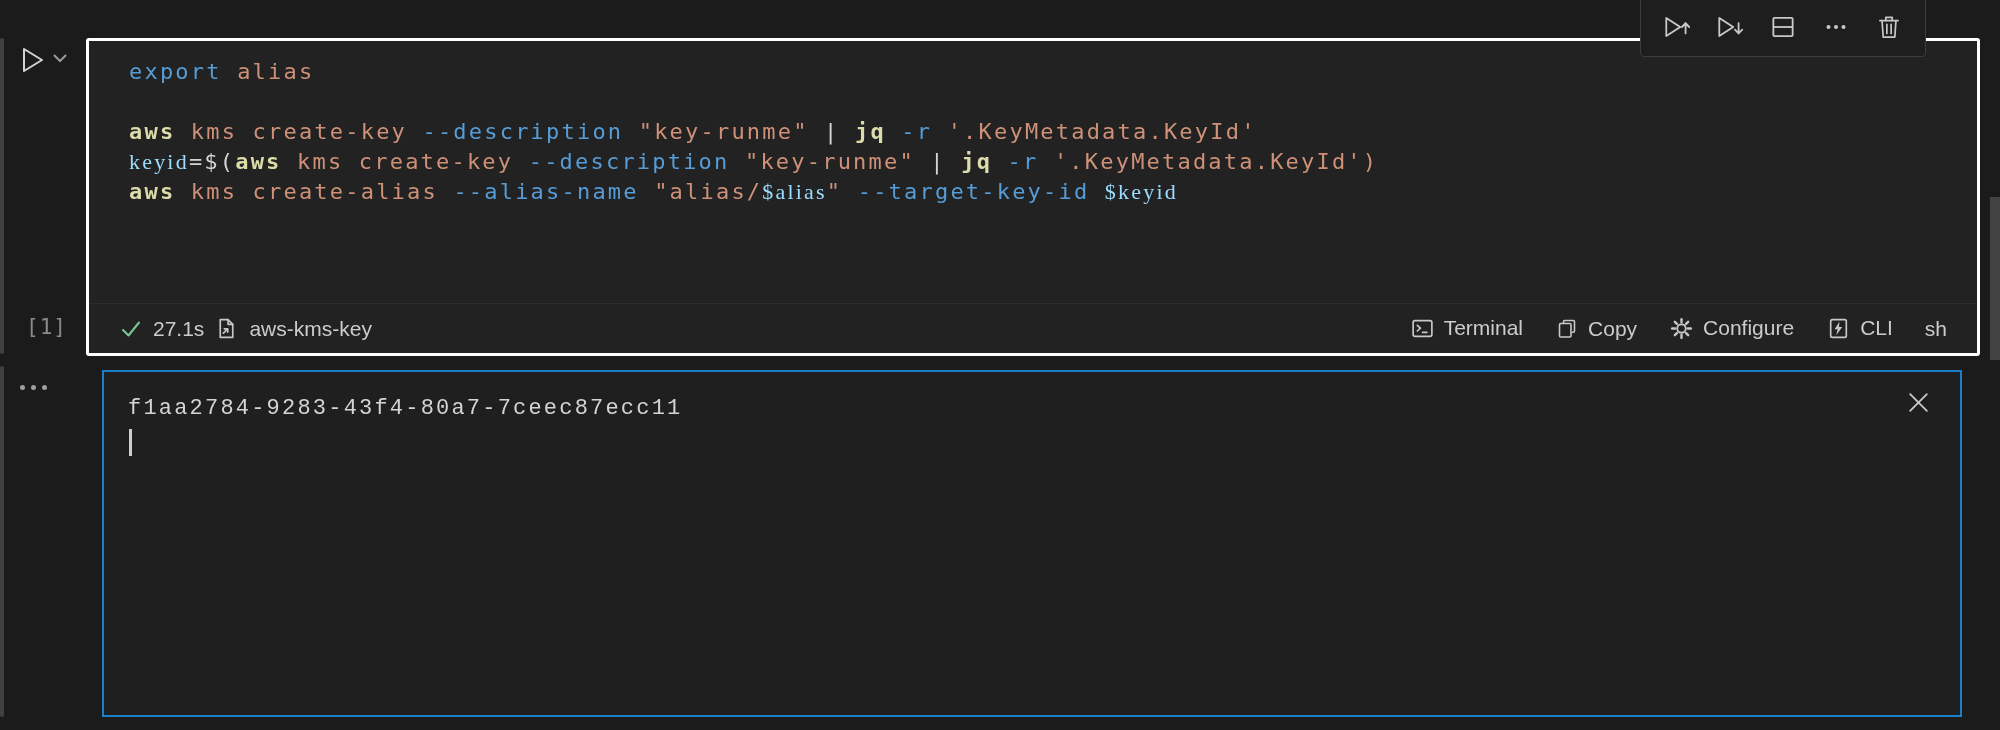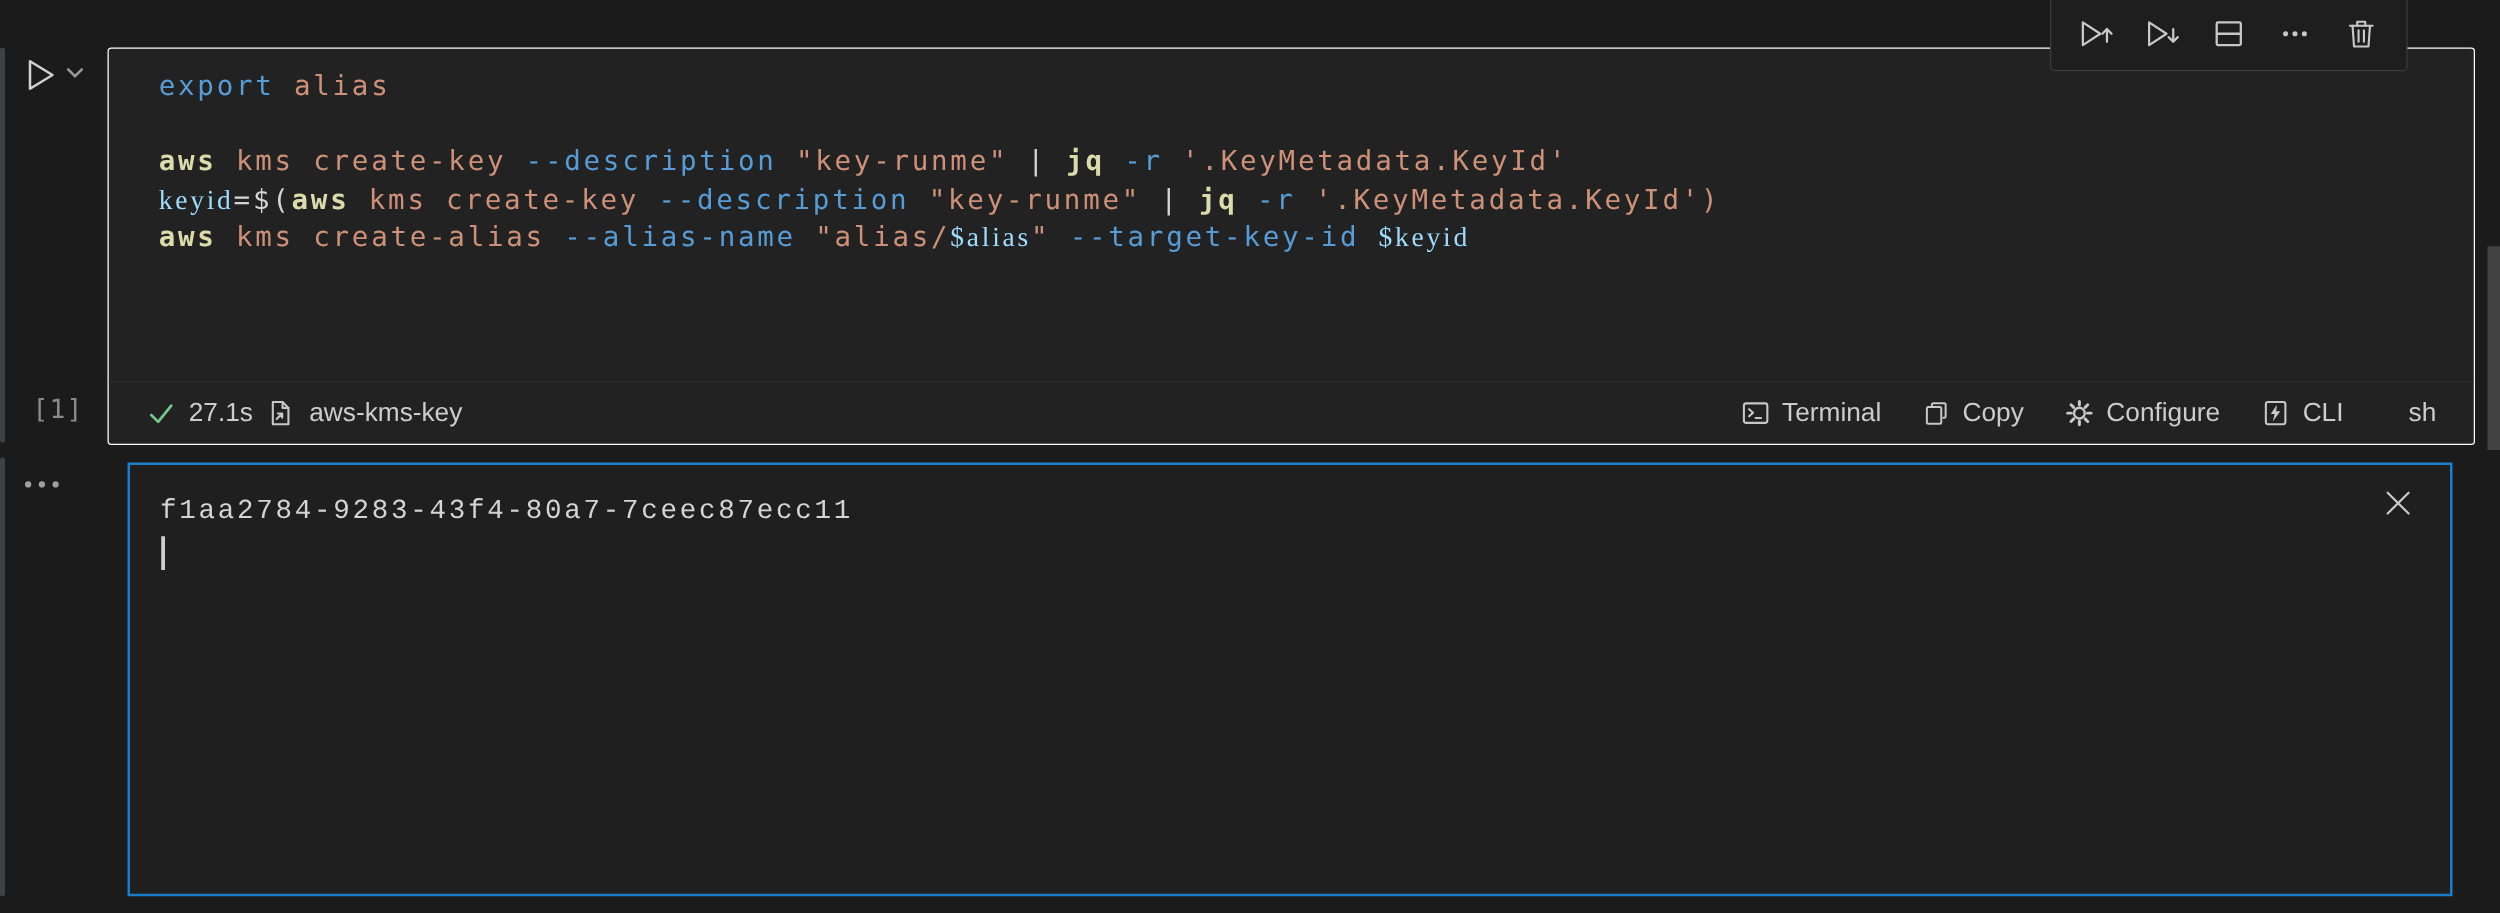--- a/index.html
+++ b/index.html
@@ -16,32 +16,32 @@
   
   .focus-bar{position:absolute;left:0;width:4px;background:#3f4245;border-radius:3px;}
   #cell-focus-bar{top:38px;height:316px;}
   #output-focus-bar{top:366px;height:351px;}
   #run-cell{position:absolute;left:16px;top:42px;width:38px;height:36px;display:flex;align-items:center;cursor:pointer;}
   #run-chevron{position:absolute;left:52px;top:53px;width:16px;height:12px;cursor:pointer;}
   #exec-count{position:absolute;left:26px;top:315px;font-family:"DejaVu Sans Mono",monospace;
               font-size:21px;color:var(--muted);letter-spacing:1px;}
   
   #cell{position:absolute;left:86px;top:38px;width:1894px;height:318px;background:var(--cell-bg);
-        border:1px solid #ffffff;border-radius:3px;}
+        border:3px solid #ffffff;border-radius:3px;}
   #code-area{position:absolute;left:0;top:0;right:0;height:268px;padding:16px 20px 0 40px;cursor:text;}
   .code-line{height:30px;line-height:30px;white-space:pre;}
   .tk-k{color:var(--kw-blue);} .tk-s{color:var(--str-salmon);} .tk-f{color:var(--fn-yellow);font-weight:bold;}
   .tk-v{color:var(--var-lightblue);font-family:Liberation Serif, serif;} .tk-o{color:var(--plain);}
   #statusbar{position:absolute;left:0;right:0;bottom:0;height:50px;border-top:1px solid #2d2d2d;
              display:flex;align-items:center;justify-content:space-between;padding:0 30px;font-size:21px;}
   .sb-left,.sb-right{display:flex;align-items:center;}
   .sb-left{gap:10px;} .sb-right{gap:32px;}
-  .sb-item{display:flex;align-items:center;gap:9px;cursor:pointer;color:var(--ui-text);}
+  .sb-item{display:flex;gap:9px;cursor:pointer;color:var(--ui-text);}
   .sb-text{white-space:nowrap;}
-  #language-label{margin-left:20px;color:var(--ui-text);}
+  #language-label{margin-left:0;color:var(--ui-text);}
   
   #cell-toolbar{position:absolute;left:1640px;top:-14px;width:286px;height:71px;background:var(--panel-bg);
                 border:1px solid #3d3d3d;border-radius:4px;display:flex;align-items:center;
                 justify-content:space-evenly;padding-top:10px;}
   .tb-btn{width:34px;height:34px;display:flex;align-items:center;justify-content:center;cursor:pointer;border-radius:4px;}
   
   #output-menu{position:absolute;left:20px;top:378px;width:34px;height:18px;display:flex;gap:6px;
                align-items:center;cursor:pointer;}
   .dot{width:5px;height:5px;border-radius:50%;background:#9f9f9f;}
   #output-box{position:absolute;left:102px;top:370px;width:1860px;height:347px;background:var(--output-bg);

